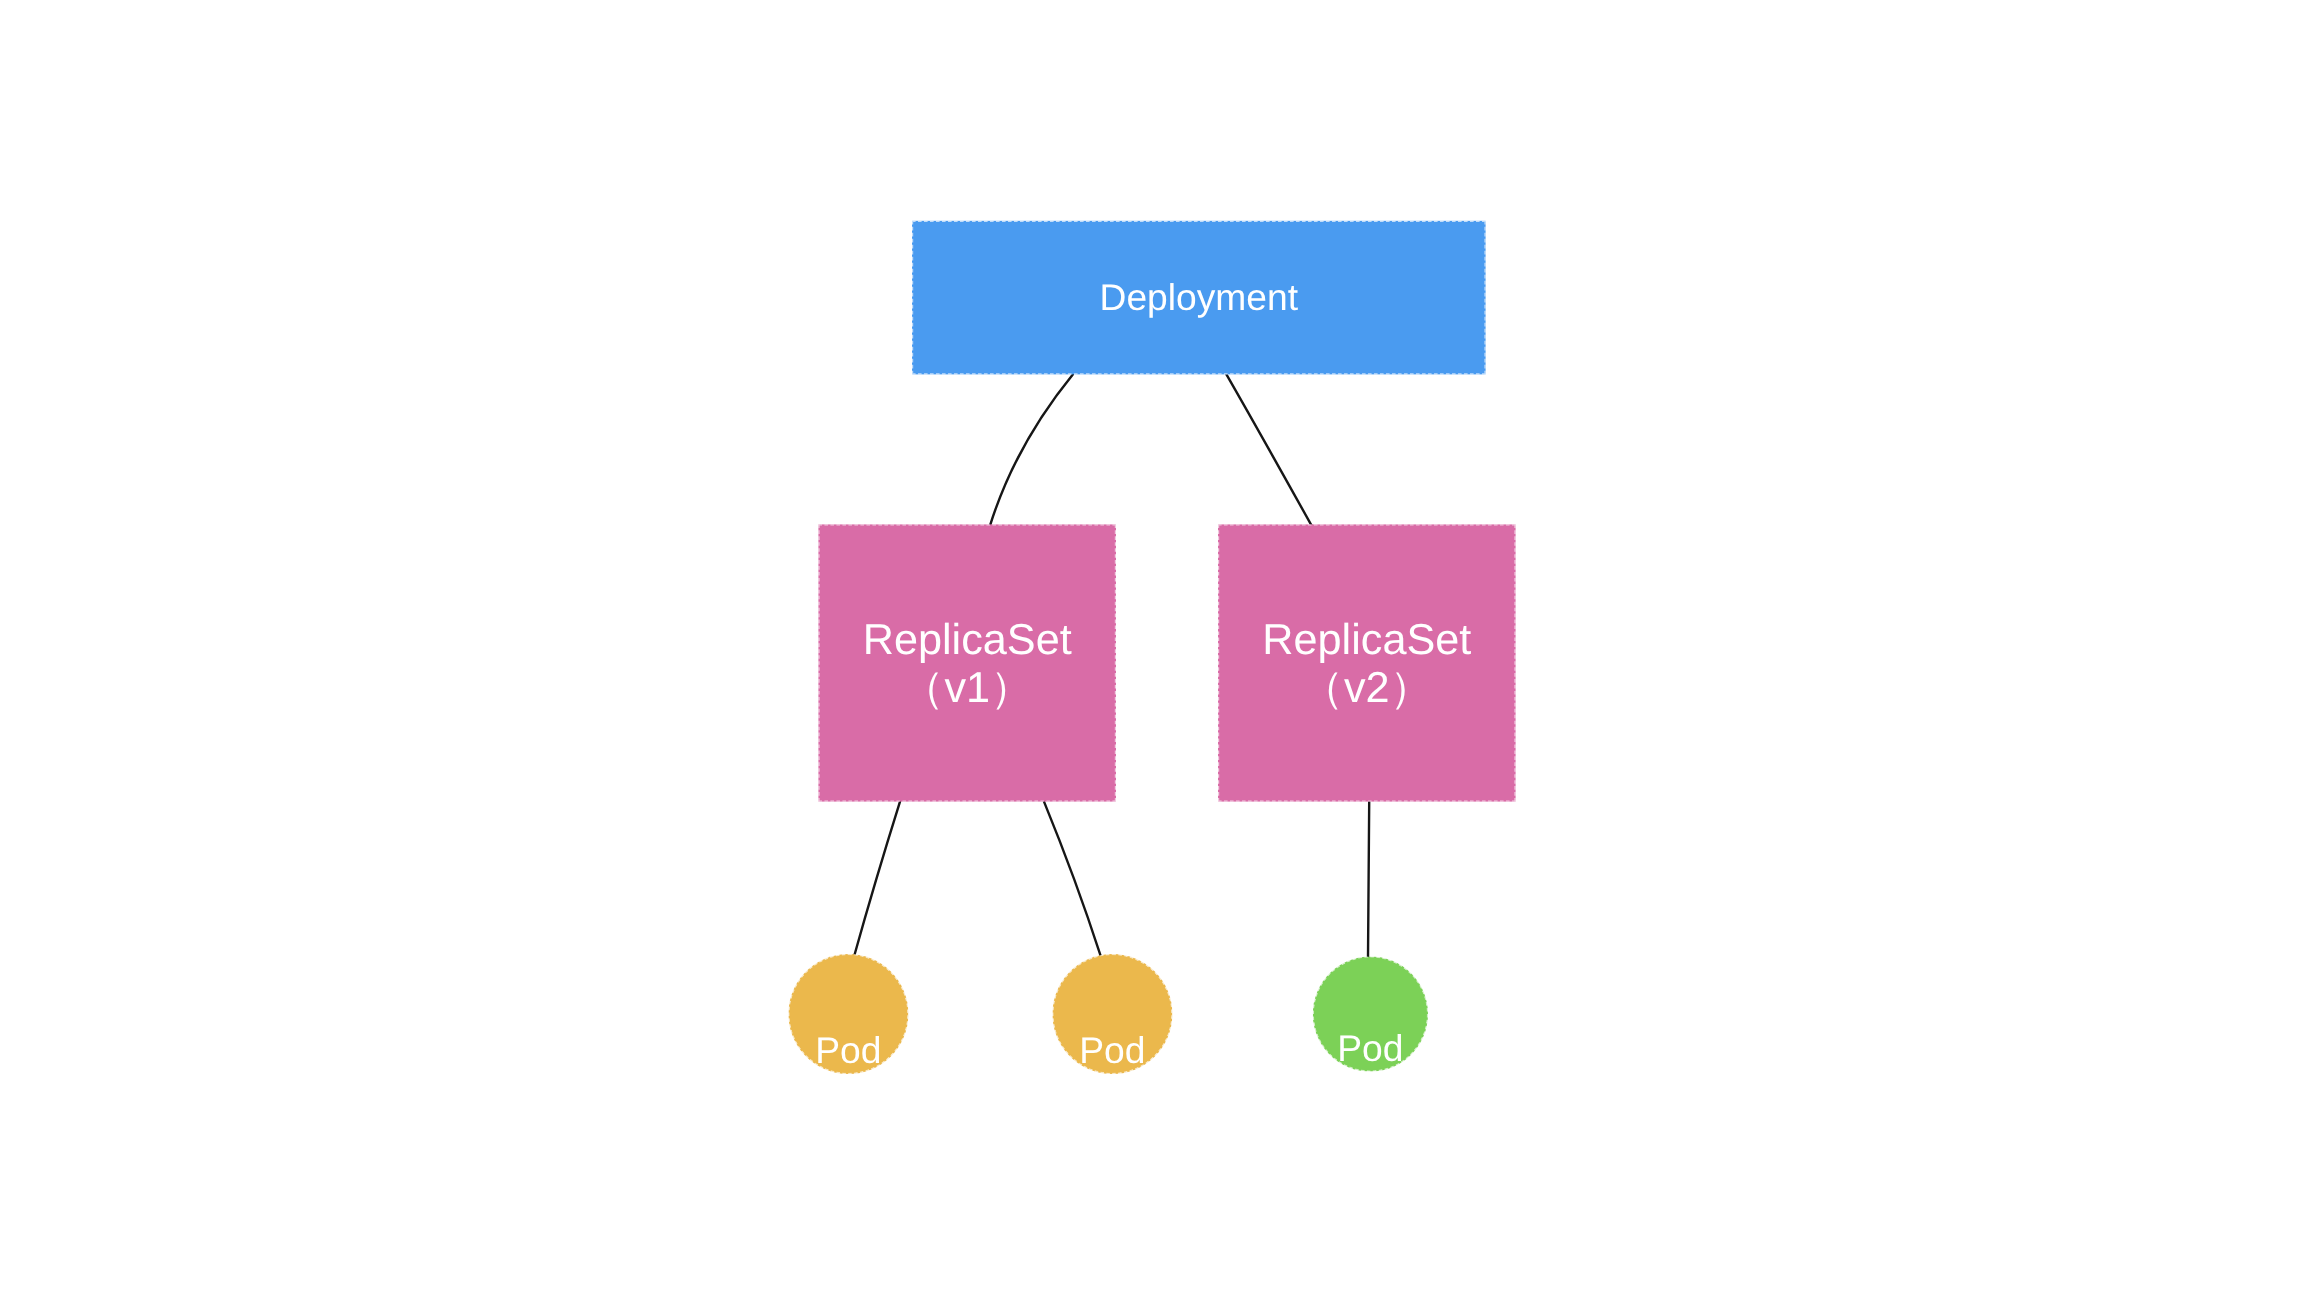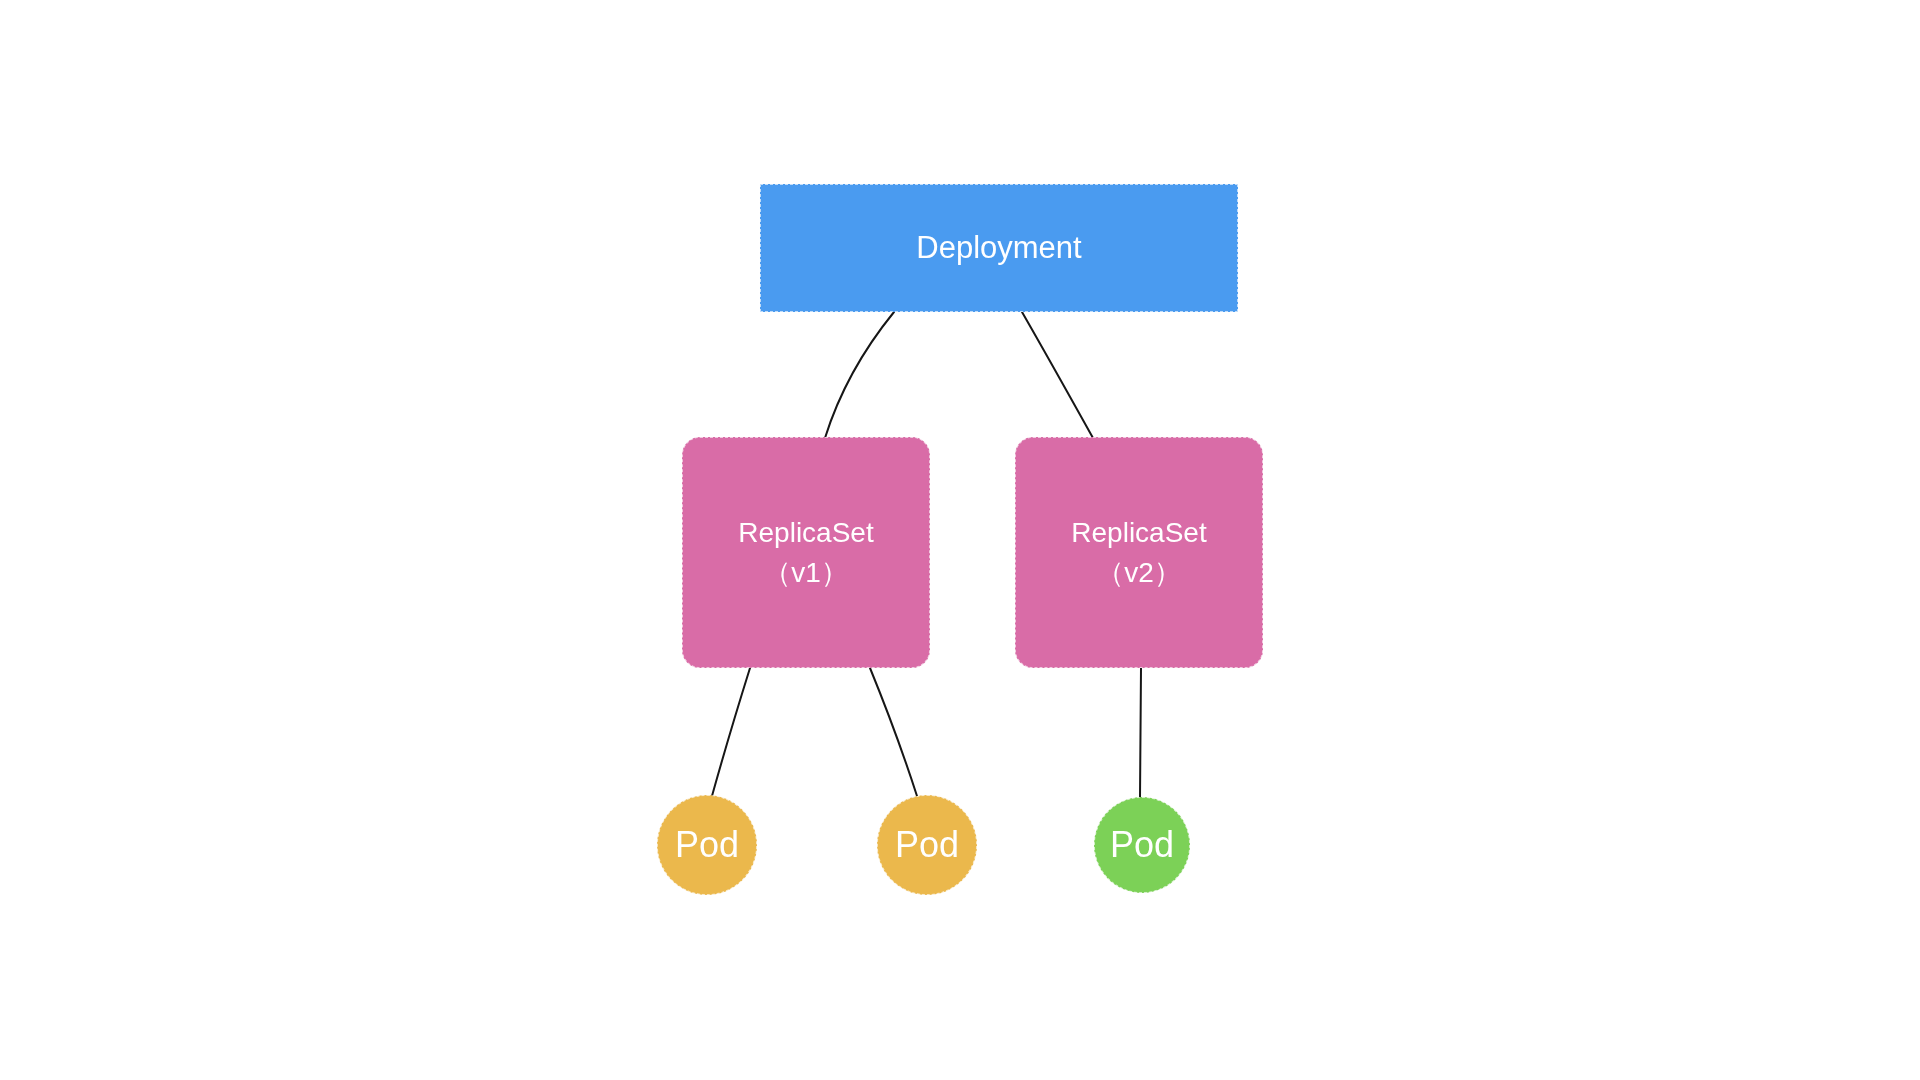--- a/index.html
+++ b/index.html
@@ -36,29 +36,29 @@
     left: 760px;
     top: 184px;
     width: 478px;
     height: 128px;
     font-size: 31px;
   }
   .node-rect-square {
     top: 437px;
     width: 248px;
     height: 231px;
-    font-size: 28px;
+    font-size: 36px;
     line-height: 40px;
-    border-radius: 18px;
   }
   .node-rs1 { left: 682px; }
   .node-rs2 { left: 1015px; }
   .node-circle {
     border-radius: 50%;
-    font-size: 36px;
+    font-size: 31px;
+    align-items: flex-end;
   }
   .node-pod1 { left: 657px; top: 795px; width: 100px; height: 100px; }
   .node-pod2 { left: 877px; top: 795px; width: 100px; height: 100px; }
   .node-pod3 { left: 1094px; top: 797px; width: 96px; height: 96px; }
   .rs-label-line { display: block; }
 </style>
 </head>
 <body>
 
 <div class="canvas" style="background-color: rgb(255, 255, 255);">

